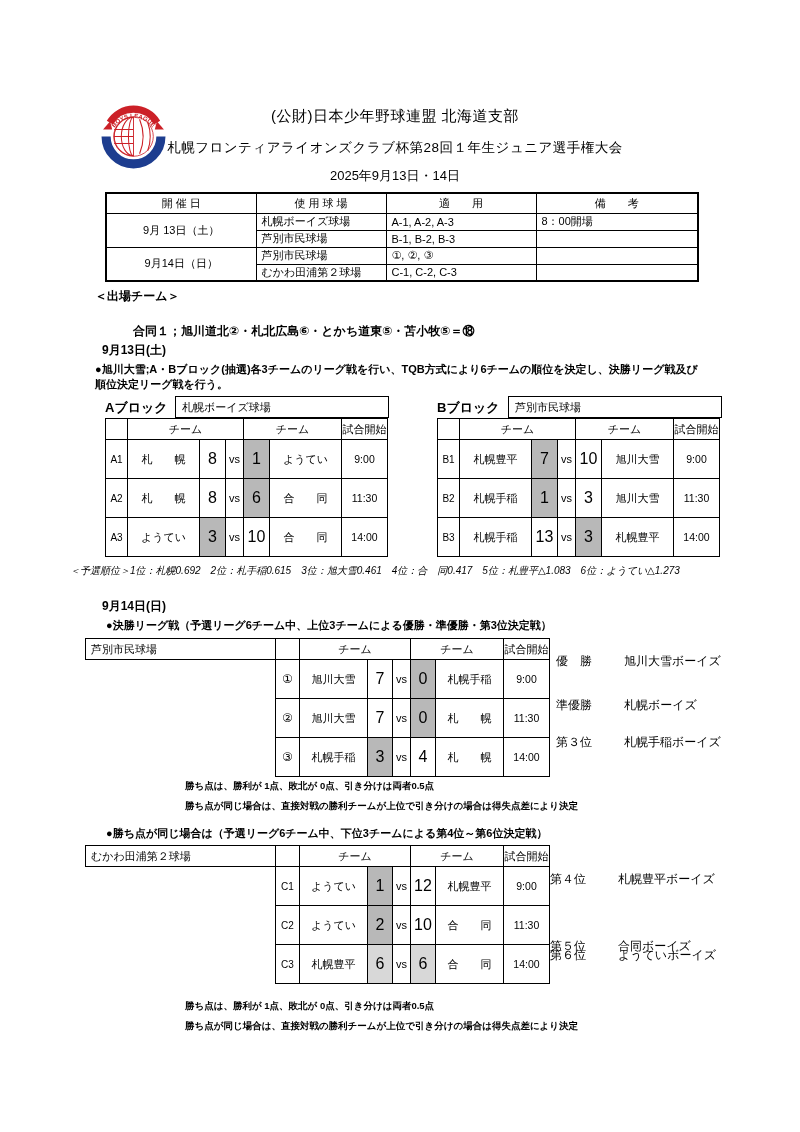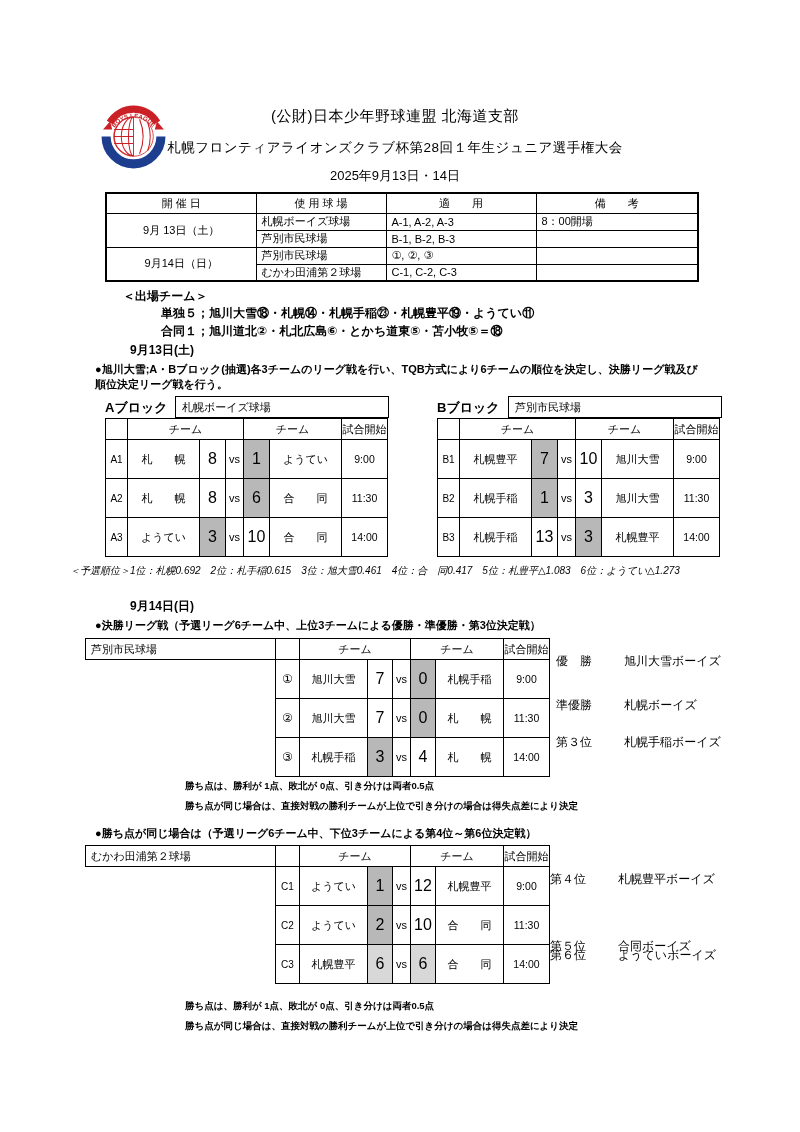--- a/index.html
+++ b/index.html
@@ -36,22 +36,22 @@
   .match td.vs { font-size:11px; }
   .match td.time { font-size:10.5px; }
   .match td.spacer { border:none; background:transparent; }
   .gray { background:#b8b8b8; }
   .tie { background:#d8d8d8; }
 
   .block-label { font-size:13px; font-weight:bold; }
   .venue-box { height:22px; border:1px solid #000; font-size:11px;
                line-height:20px; padding-left:6px; background:#fff; }
 
-  .h-bold { font-size:12px; font-weight:bold;margin-left:28px; }
-  .heading-dot { font-size:11px; font-weight:bold; }
+  .h-bold { font-size:12px; font-weight:bold; }
+  .heading-dot { font-size:11px; font-weight:bold;margin-left:11px; }
   .desc { font-size:11px; font-weight:bold; line-height:15px; }
   .standings { font-size:10px;font-style:italic; }
   .result-line { font-size:12px; }
   .result-line .rank { display:inline-block; min-width:44px; }
   .result-line .team { margin-left:24px; }
   .note { font-size:9.5px; font-weight:bold; }
 </style>
 </head>
 <body>
 
@@ -123,21 +123,20 @@
     </tr>
     <tr class="r">
       <td class="l">むかわ田浦第２球場</td>
       <td class="l">C-1, C-2, C-3</td>
       <td class="l"></td>
     </tr>
   </tbody>
     </table>
 
   <div class="abs h-bold" style="left:95px;top:288px">＜出場チーム＞</div>
-  <div class="abs h-bold" style="left:133px;top:305px">単独５；旭川大雪⑱・札幌⑭・札幌手稲㉓・札幌豊平⑲・ようてい⑪</div>
   <div class="abs h-bold" style="left:133px;top:323px">合同１；旭川道北②・札北広島⑥・とかち道東⑤・苫小牧⑤＝⑱</div>
 
   <div class="abs h-bold" style="left:102px;top:342px">9月13日(土)</div>
   <div class="abs desc" style="left:95px;top:362px;width:620px;white-space:normal">
     <span style="display:block">●旭川大雪;A・Bブロック(抽選)各3チームのリーグ戦を行い、TQB方式により6チームの順位を決定し、決勝リーグ戦及び</span>
     <span style="display:block">順位決定リーグ戦を行う。</span>
   </div>
 
   <div class="abs block-label" style="left:105px;top:399px">Aブロック</div>
   <div class="abs venue-box" style="left:175px;top:396px;width:214px">札幌ボーイズ球場</div>

